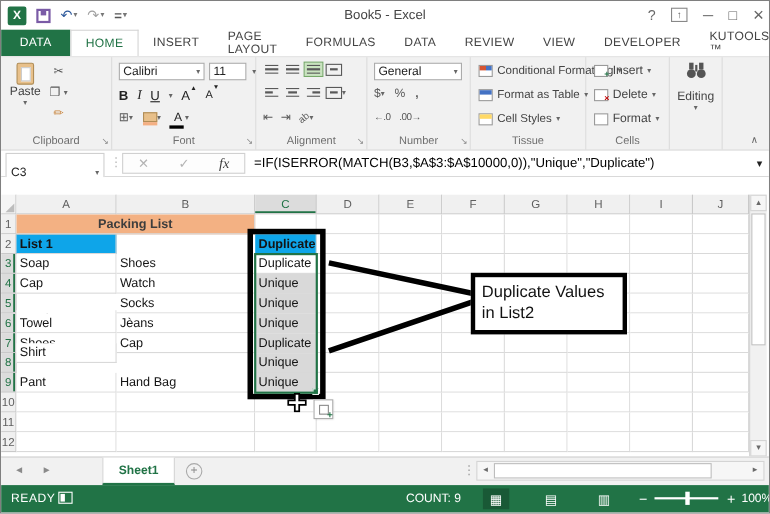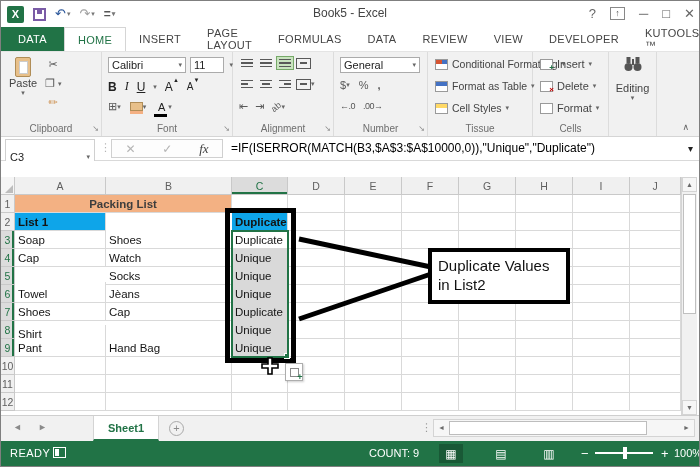--- a/index.html
+++ b/index.html
@@ -510,21 +510,21 @@
       <div class="cell" style="left: 105px; top: 142px; width: 126px; height: 18px;">Cap</div>
       <div class="cell selgray" style="left: 231px; top: 142px; width: 56px; height: 18px;">Duplicate</div>
       <div class="cell" style="left: 287px; top: 142px; width: 57px; height: 18px;"></div>
       <div class="cell" style="left: 344px; top: 142px; width: 57px; height: 18px;"></div>
       <div class="cell" style="left: 401px; top: 142px; width: 57px; height: 18px;"></div>
       <div class="cell" style="left: 458px; top: 142px; width: 57px; height: 18px;"></div>
       <div class="cell" style="left: 515px; top: 142px; width: 57px; height: 18px;"></div>
       <div class="cell" style="left: 572px; top: 142px; width: 57px; height: 18px;"></div>
       <div class="cell" style="left: 629px; top: 142px; width: 51px; height: 18px;"></div>
       <div class="gh rh sel" style="left: 0px; top: 160px; width: 14px; height: 18px;">8</div>
-      <div class="cell" style="left: 14px; top: 164px; width: 91px; height: 18px;">Shirt</div>
+      <div class="cell" style="left: 14px; top: 151px; width: 91px; height: 18px;">Shirt</div>
       <div class="cell selgray" style="left: 231px; top: 160px; width: 56px; height: 18px;">Unique</div>
       <div class="cell" style="left: 287px; top: 160px; width: 57px; height: 18px;"></div>
       <div class="cell" style="left: 344px; top: 160px; width: 57px; height: 18px;"></div>
       <div class="cell" style="left: 401px; top: 160px; width: 57px; height: 18px;"></div>
       <div class="cell" style="left: 458px; top: 160px; width: 57px; height: 18px;"></div>
       <div class="cell" style="left: 515px; top: 160px; width: 57px; height: 18px;"></div>
       <div class="cell" style="left: 572px; top: 160px; width: 57px; height: 18px;"></div>
       <div class="cell" style="left: 629px; top: 160px; width: 51px; height: 18px;"></div>
       <div class="gh rh sel" style="left: 0px; top: 178px; width: 14px; height: 18px;">9</div>
       <div class="cell" style="left: 14px; top: 178px; width: 91px; height: 18px;">Pant</div>

